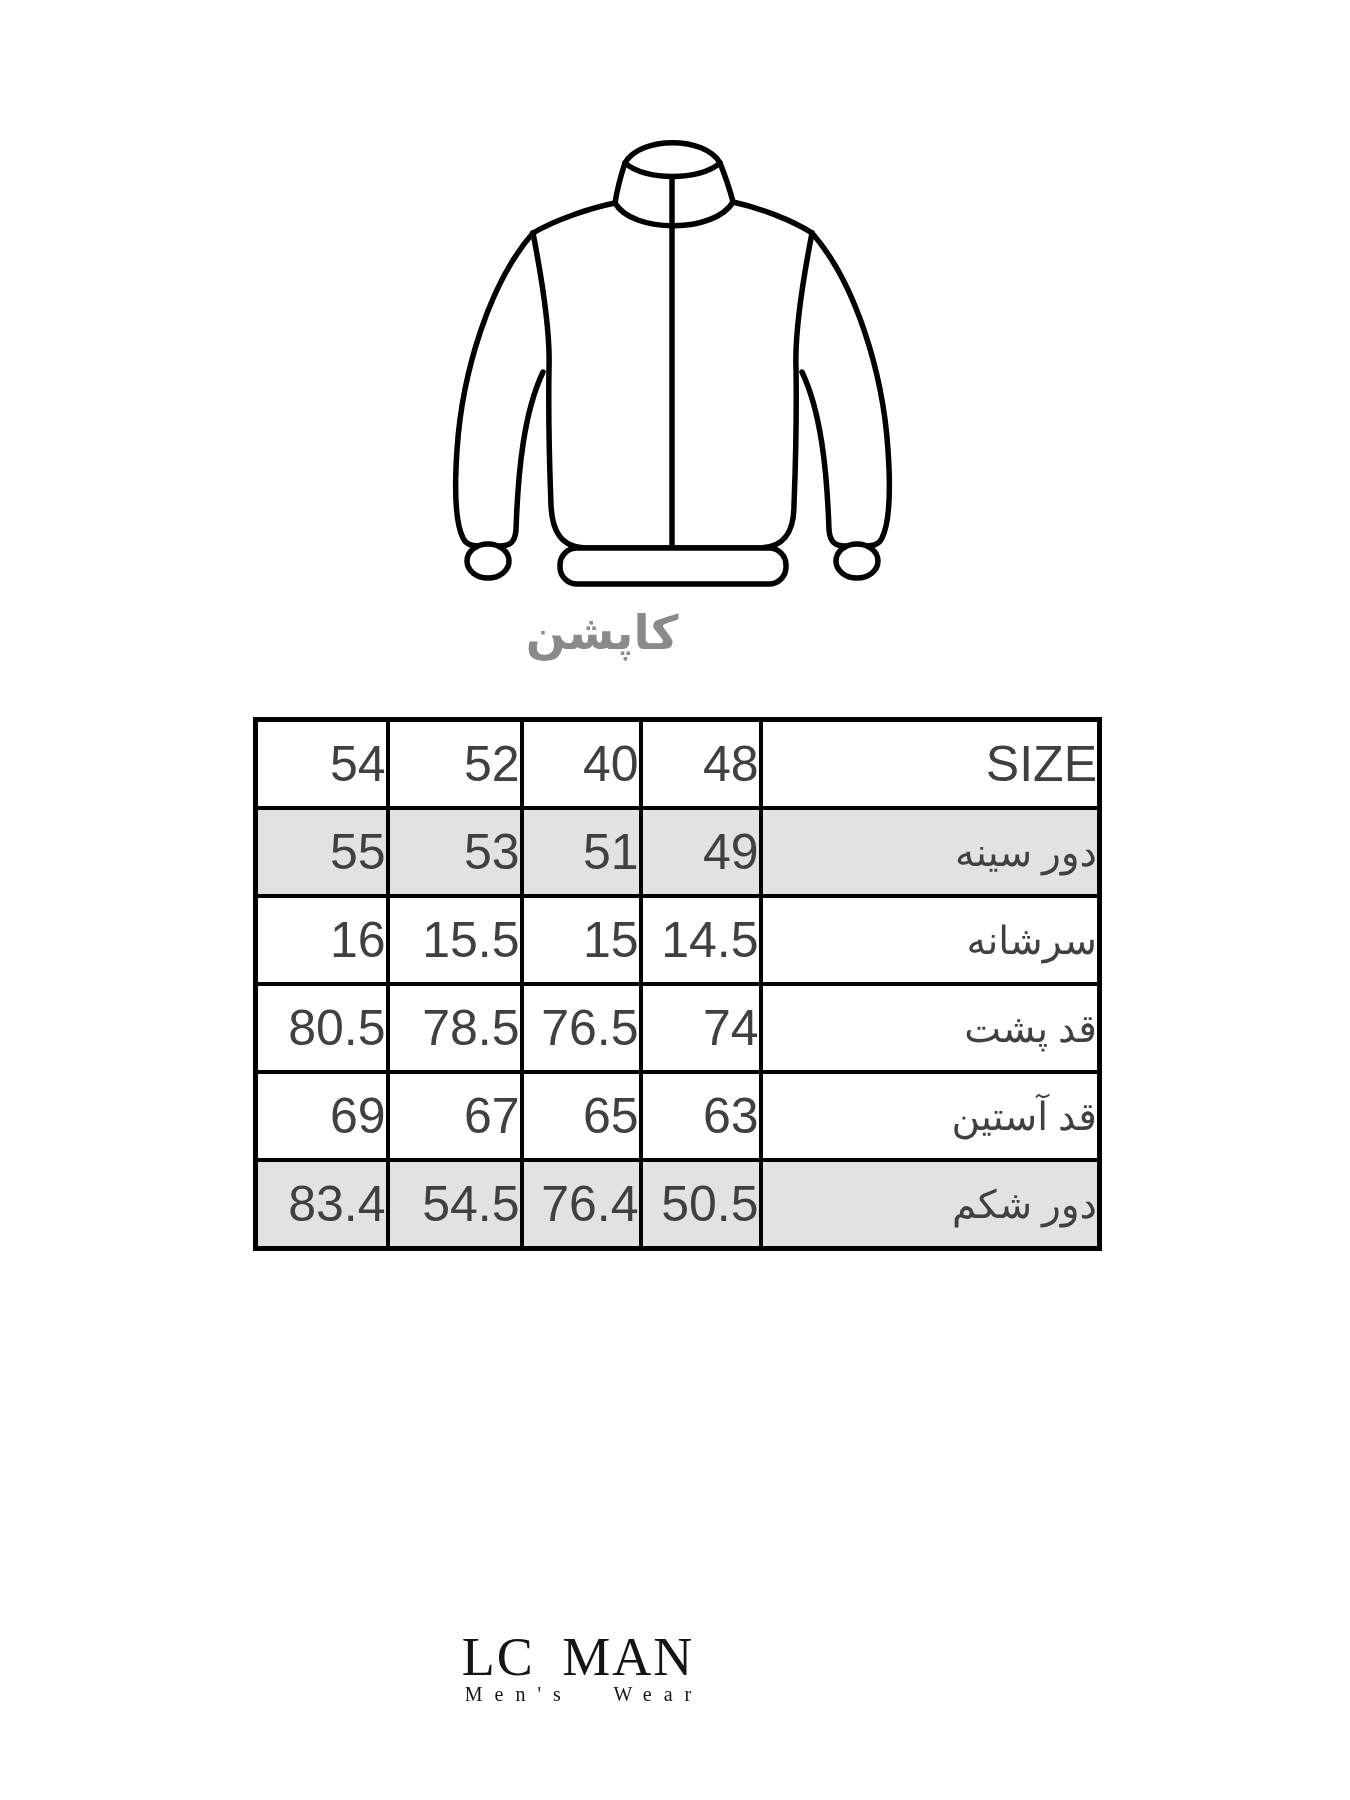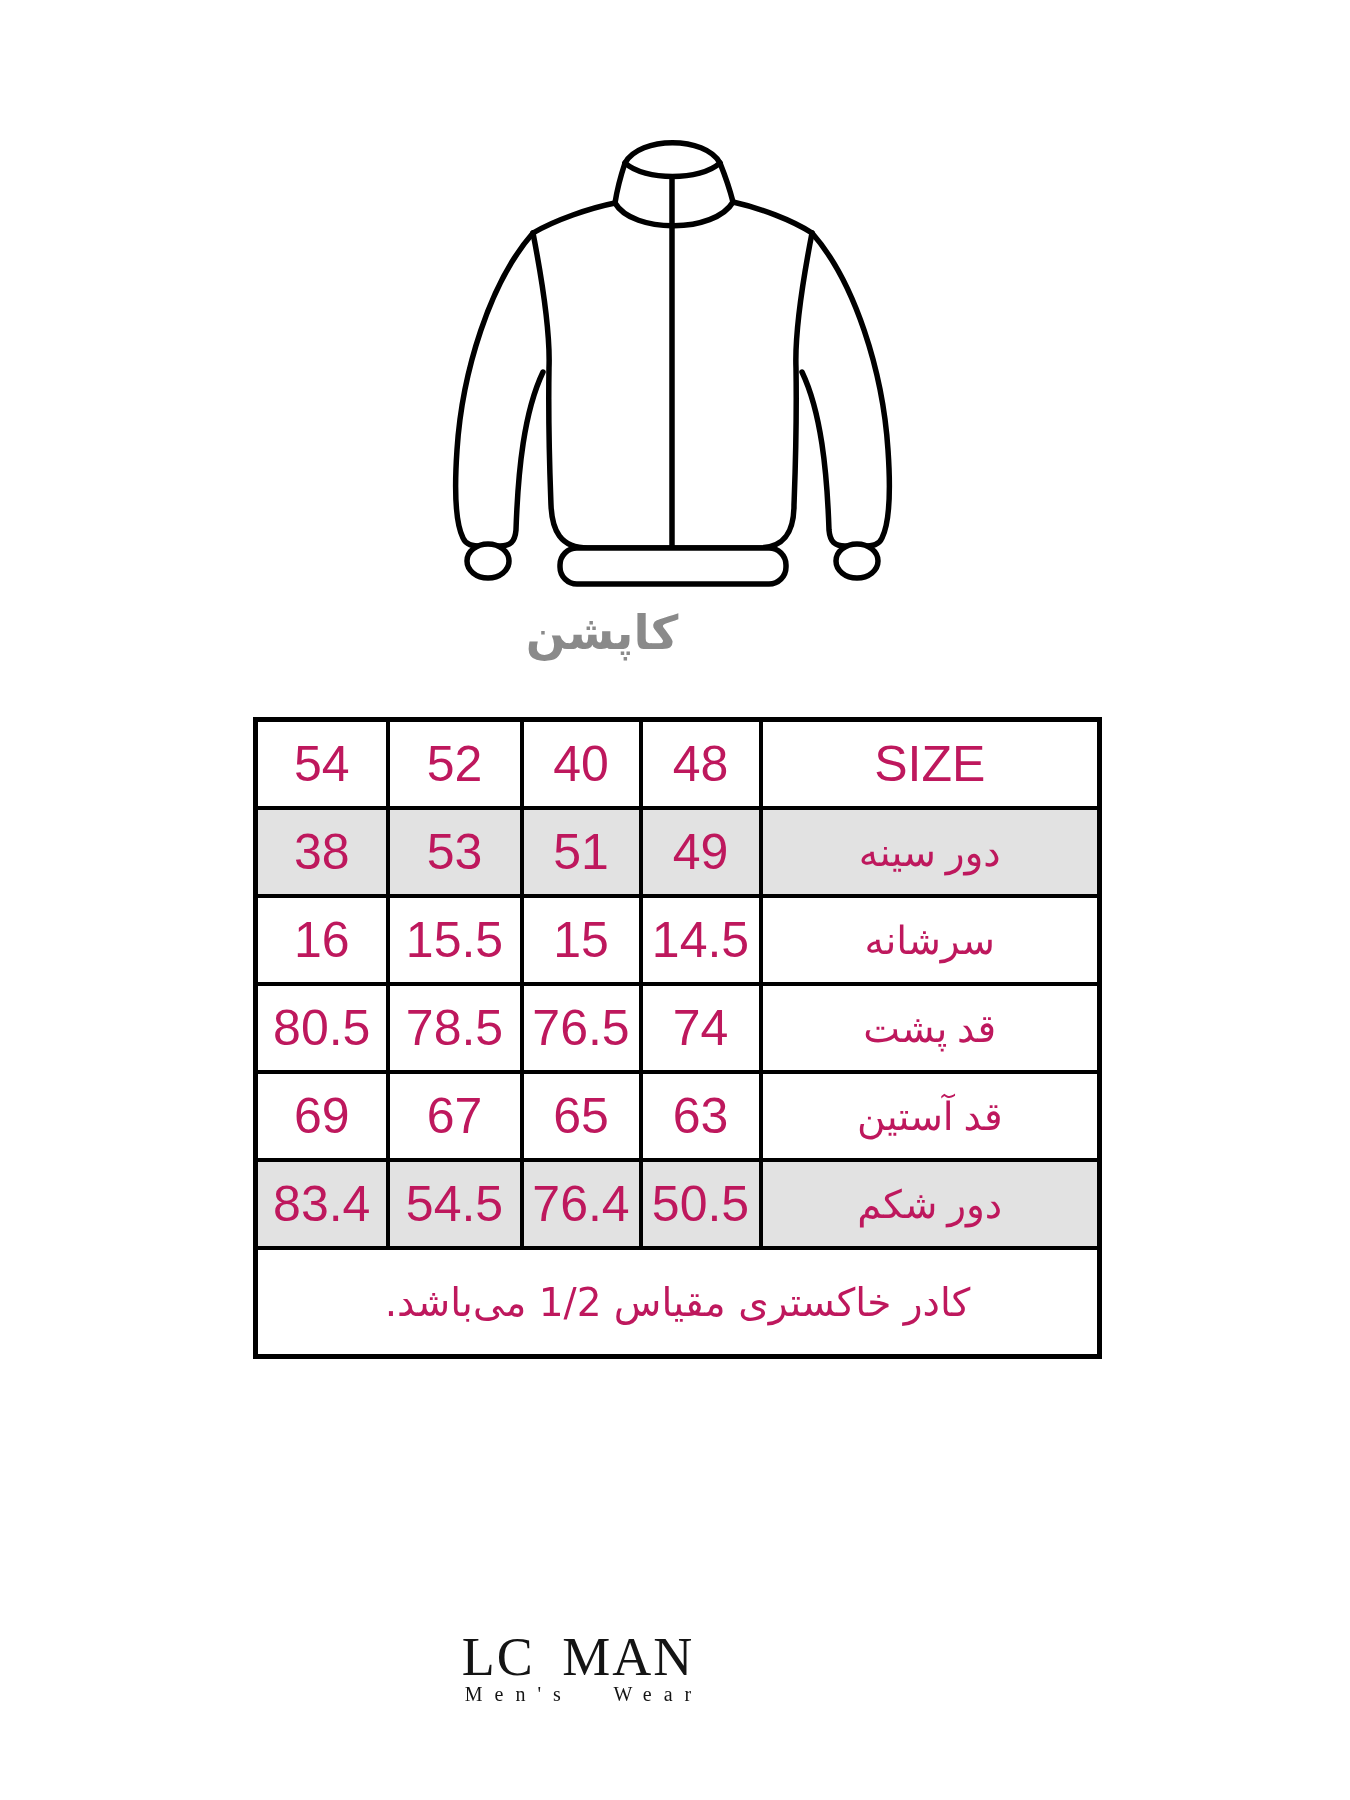--- a/index.html
+++ b/index.html
@@ -44,27 +44,26 @@
     top: 717px;
     width: 844px;
     border-collapse: collapse;
     table-layout: fixed;
     background: #ffffff;
     border: 5px solid #000000;
     direction: rtl;
   }
   .size-table td {
     border: 4px solid #000000;
-    text-align: center;
     vertical-align: middle;
     height: 84px;
     padding: 0;
     font-size: 50px;
     line-height: 1;
-    color: #be185d;
+    color: #404040;
     font-family: "Liberation Sans", sans-serif;
   }
   .size-table td.fa {
     font-family: Liberation Serif, serif;
     font-size: 39px;
     direction: rtl;
   }
   .size-table tr.shaded td { background: #e2e2e2; }
   .size-table td.note-cell {
     height: 104px;
@@ -151,21 +150,21 @@
         <td>48</td>
         <td>40</td>
         <td>52</td>
         <td>54</td>
       </tr>
       <tr class="shaded">
         <td class="fa">دور سینه</td>
         <td>49</td>
         <td>51</td>
         <td>53</td>
-        <td>38</td>
+        <td>55</td>
       </tr>
       <tr>
         <td class="fa">سرشانه</td>
         <td>14.5</td>
         <td>15</td>
         <td>15.5</td>
         <td>16</td>
       </tr>
       <tr>
         <td class="fa">قد پشت</td>
@@ -181,22 +180,19 @@
         <td>67</td>
         <td>69</td>
       </tr>
       <tr class="shaded">
         <td class="fa">دور شکم</td>
         <td>50.5</td>
         <td>76.4</td>
         <td>54.5</td>
         <td>83.4</td>
       </tr>
-      <tr>
-        <td class="note-cell" colspan="5">کادر خاکستری مقیاس 1/2 می‌باشد.</td>
-      </tr>
     </tbody>
   </table>
 
   <div class="brand-logo">LC MAN</div>
   <div class="brand-tagline">Men's Wear</div>
 
 </div>
 
 </body></html>

